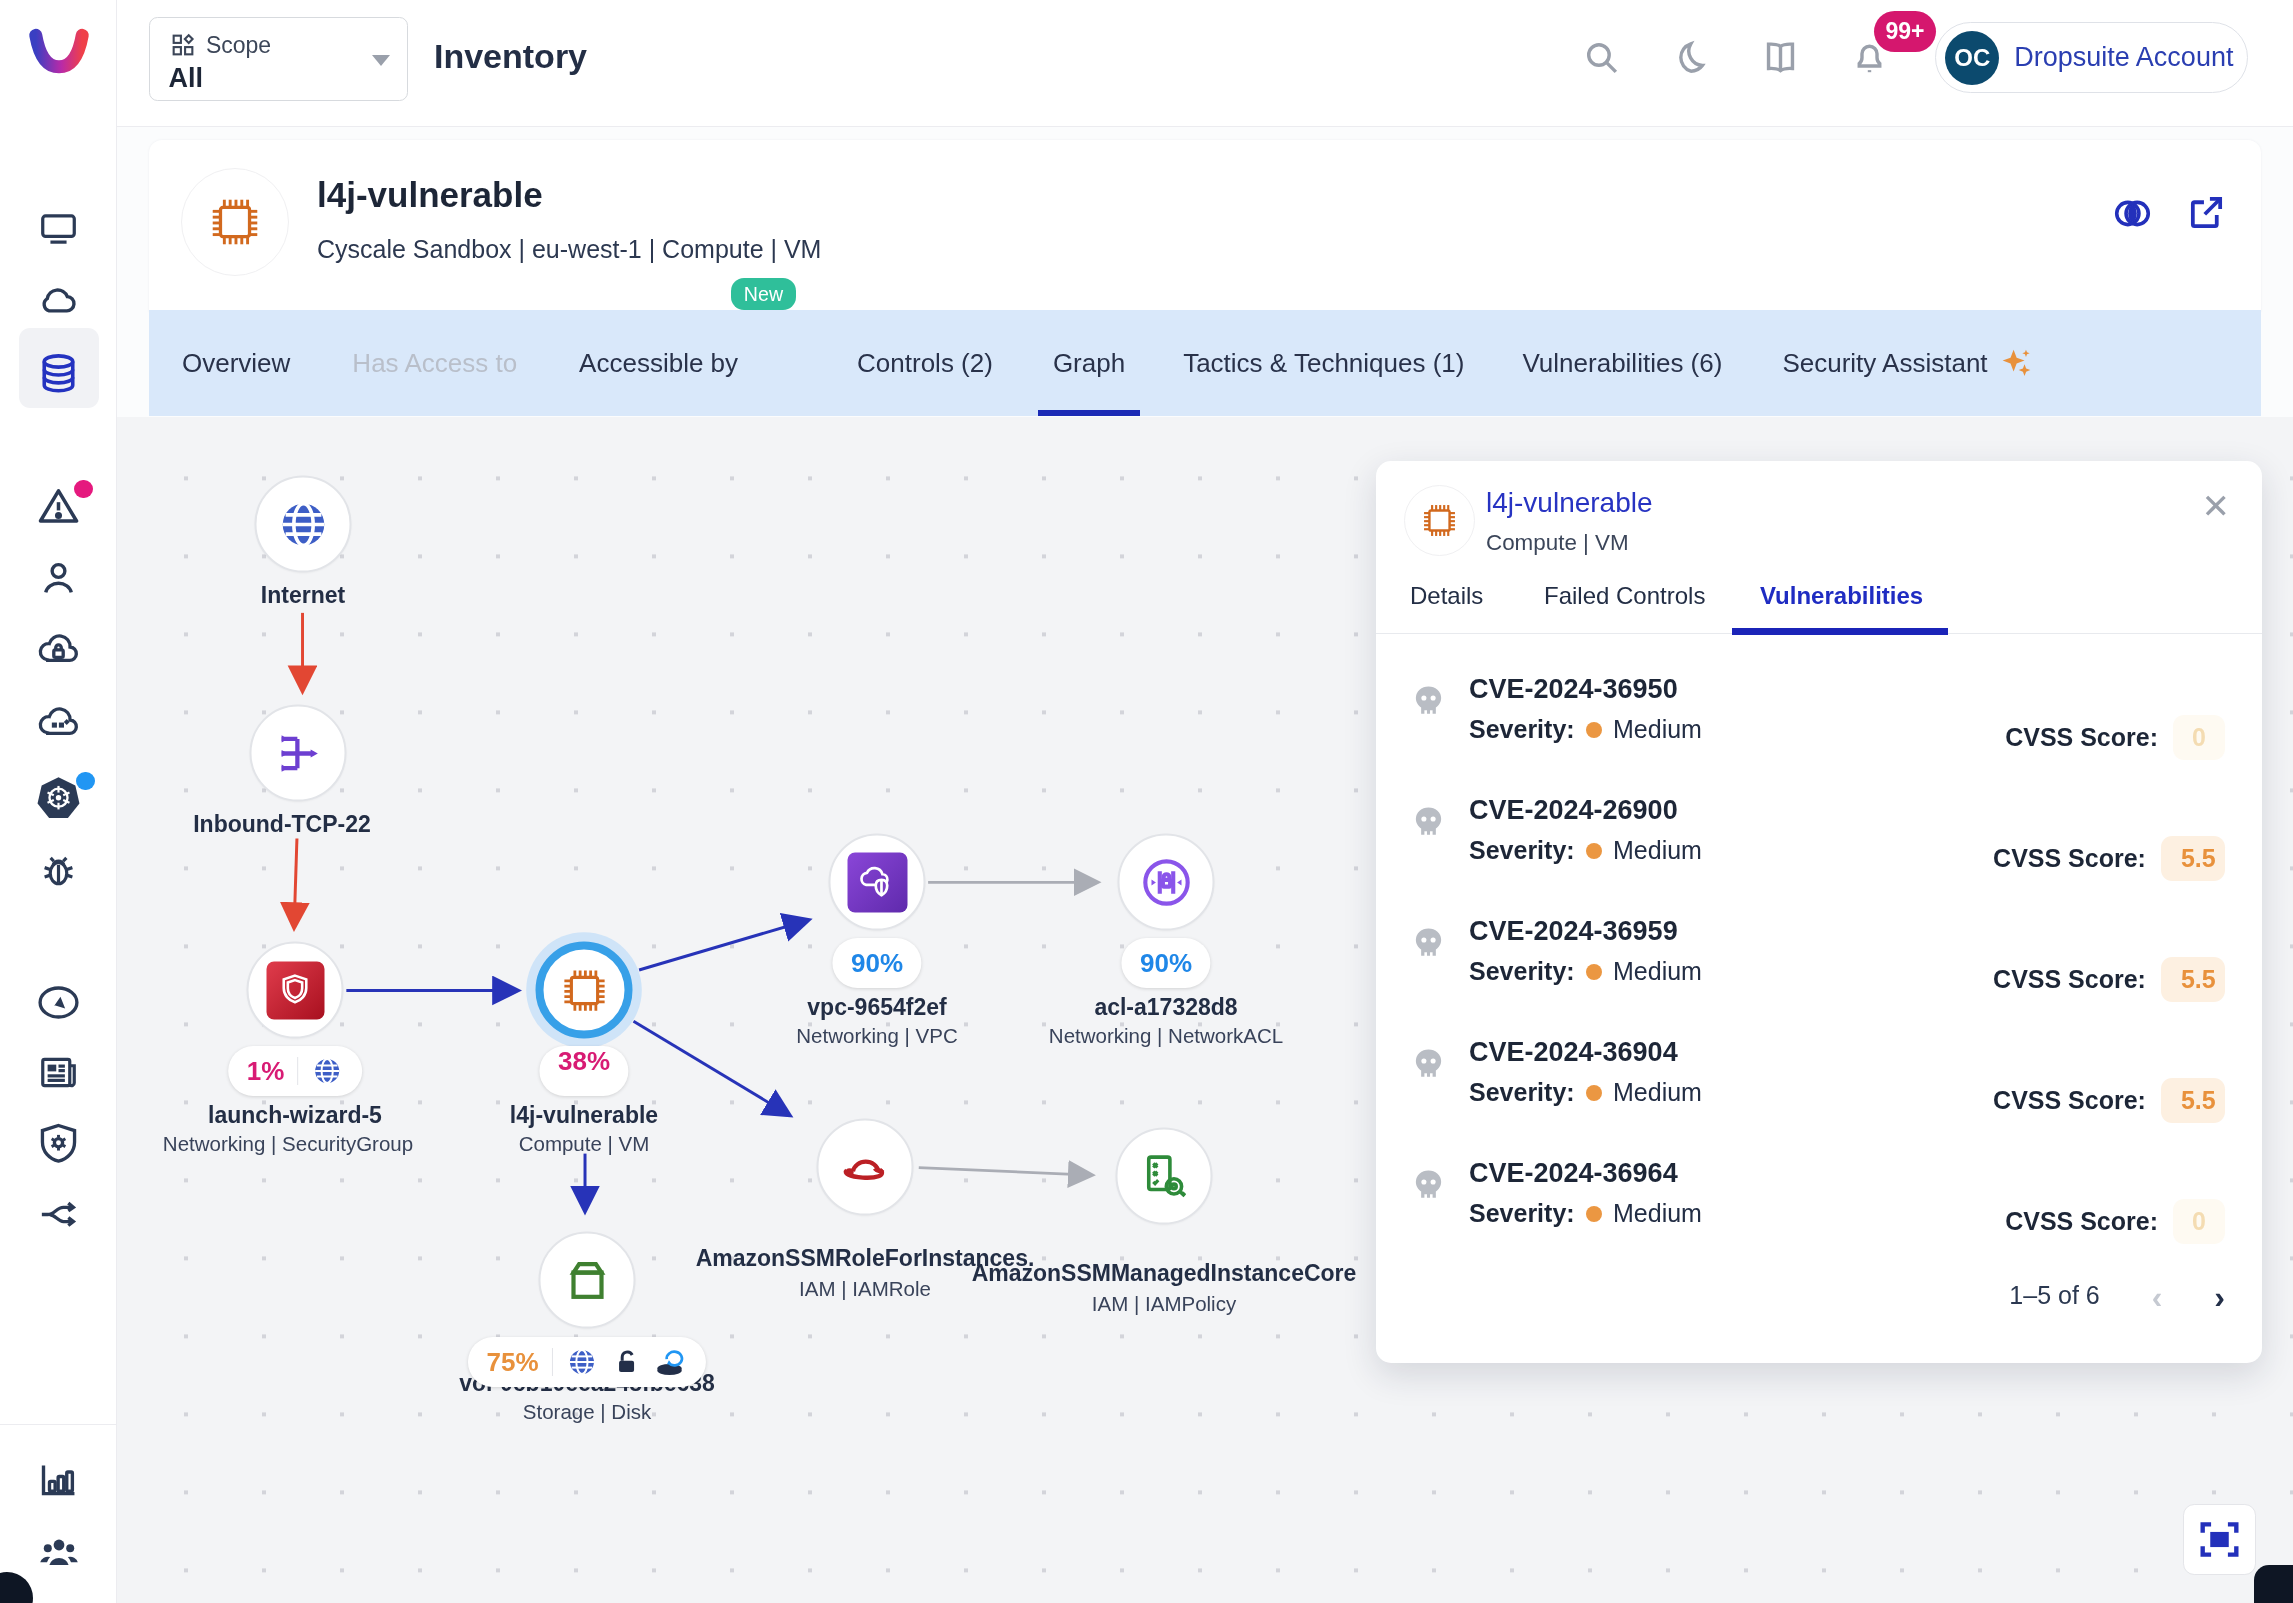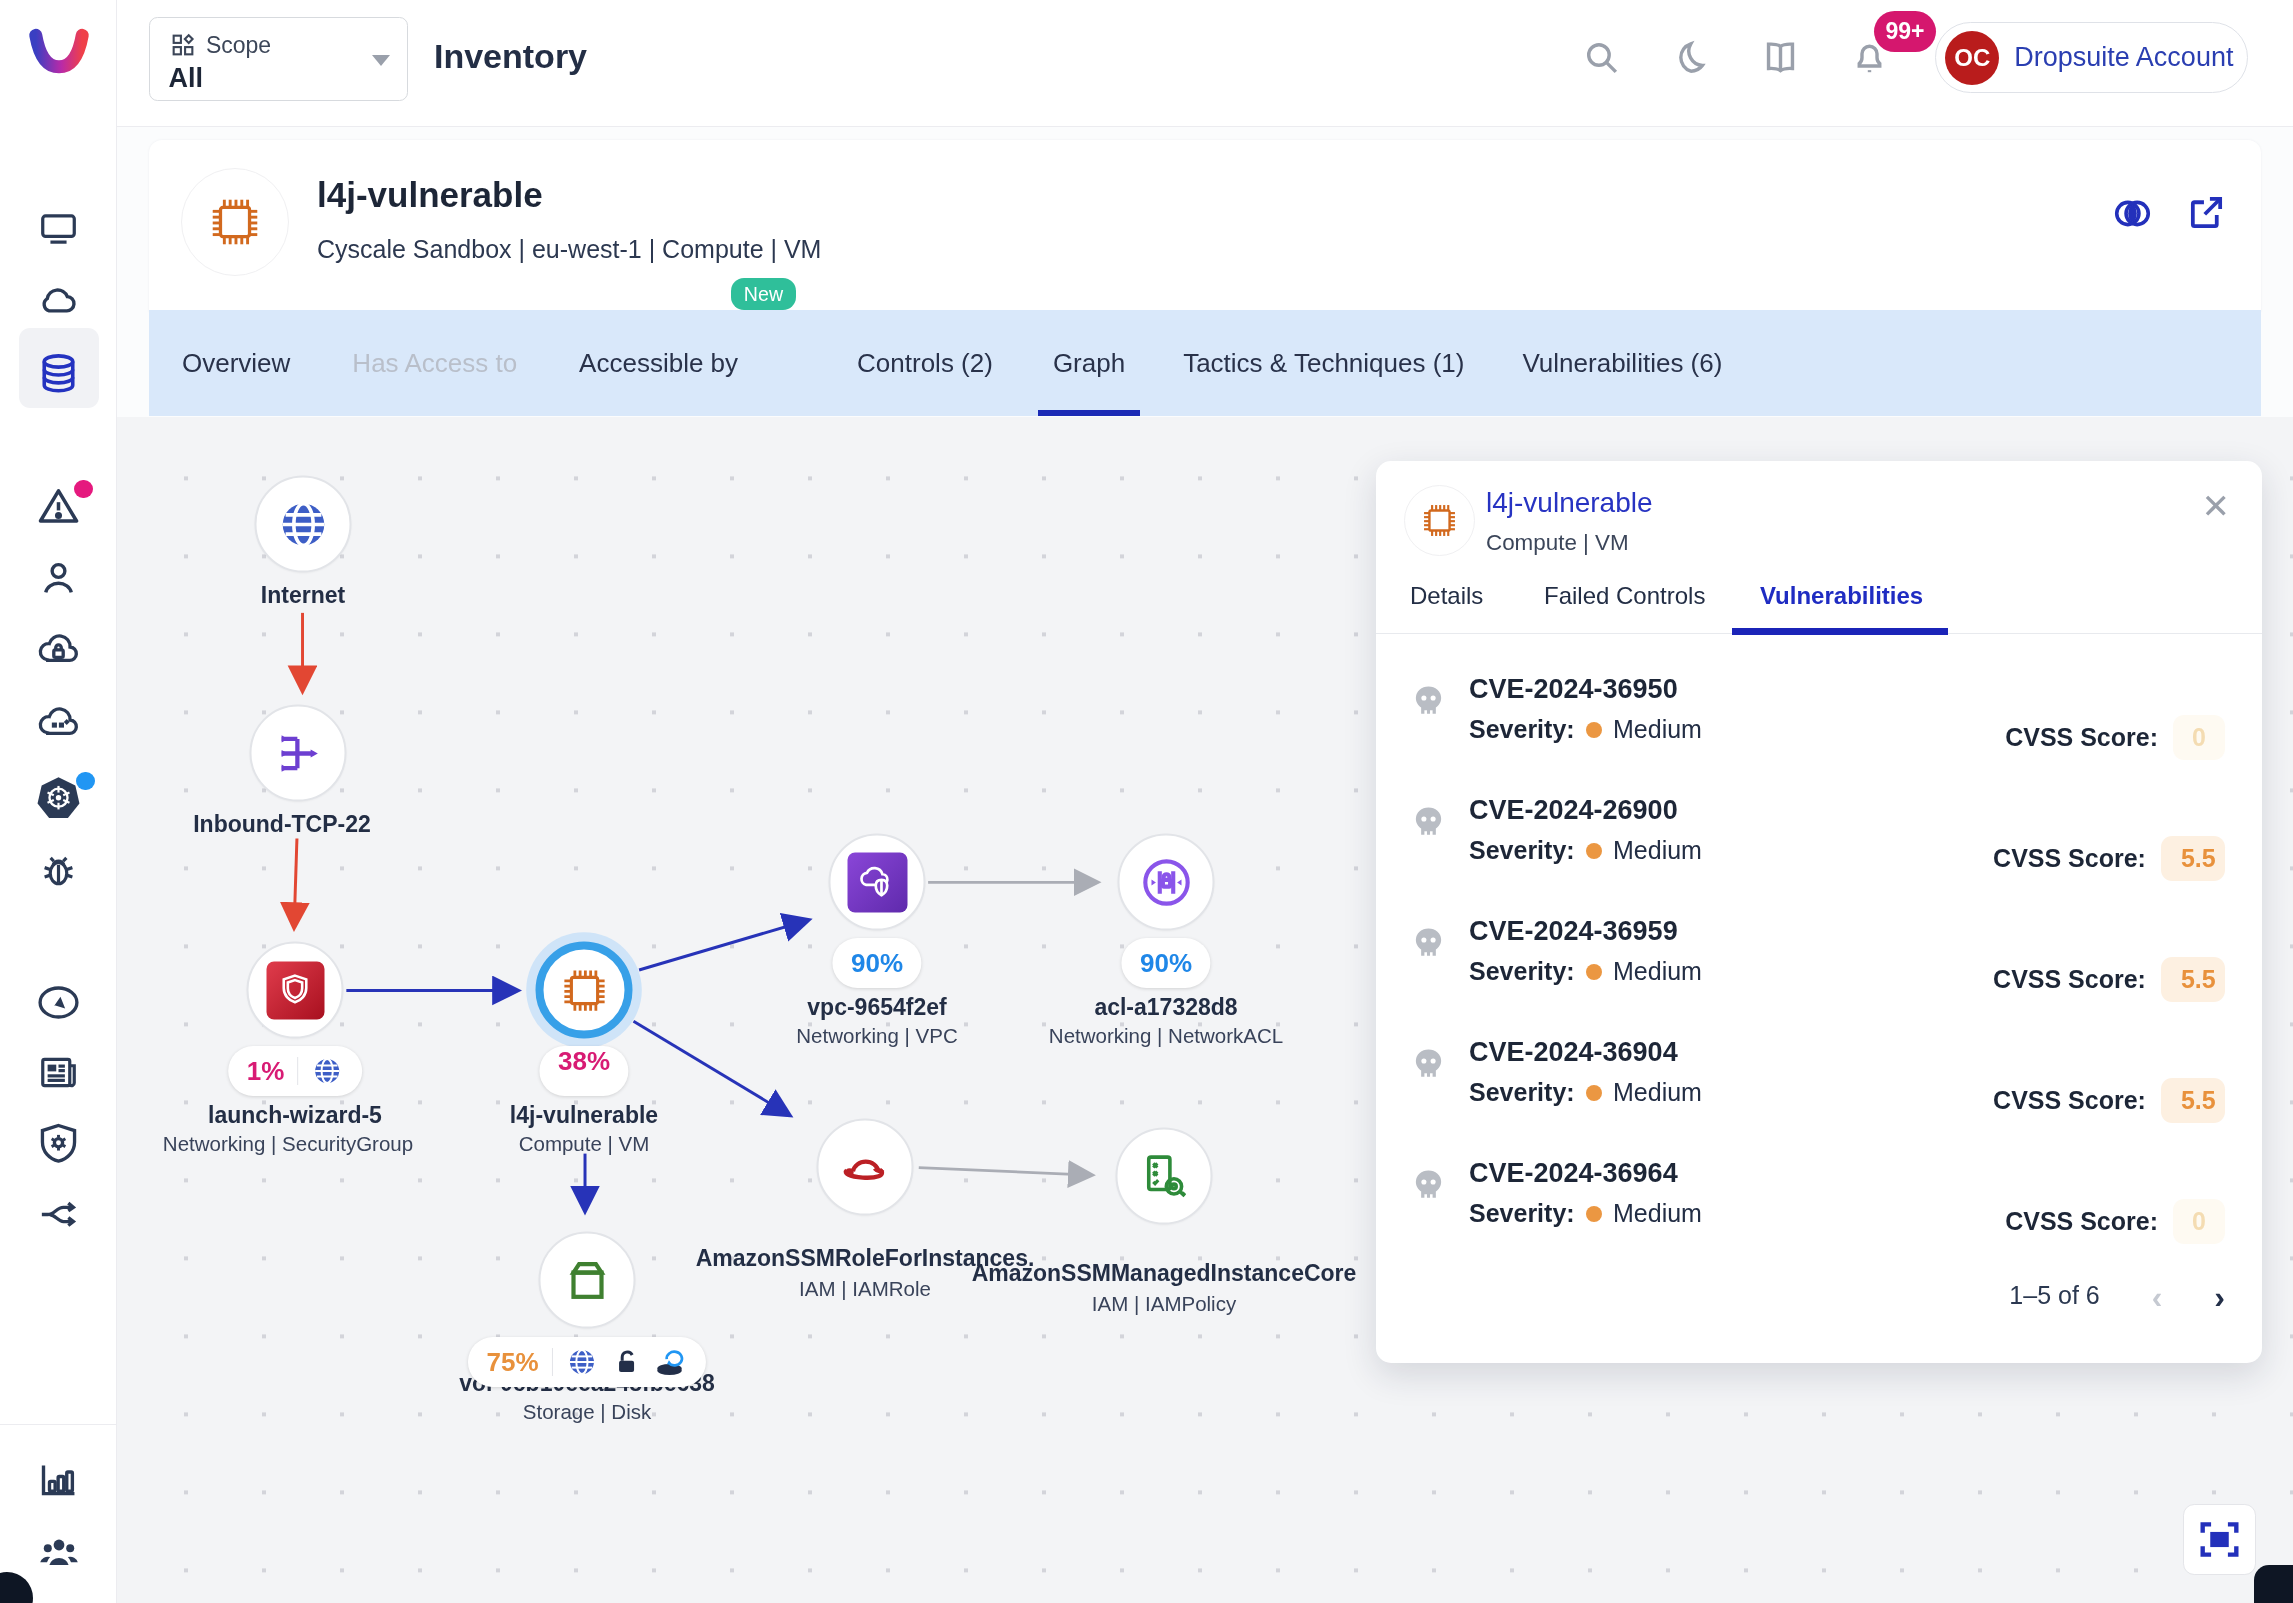--- a/index.html
+++ b/index.html
@@ -18,21 +18,21 @@
   
   .topbar { position:absolute; left:117px; top:0; width:2176px; height:127px; background:#fff; border-bottom:0.9px solid #ececf0; z-index:9; }
   .scope-box { position:absolute; left:32px; top:17px; width:259px; height:84px; border:0.9px solid #d7dade; border-radius:8.4px; background:#fff; cursor:pointer; }
   .scope-top { position:absolute; left:18.6px; top:13px; display:flex; align-items:center; gap:9.3px; color:#3c4658; font-size:23px; }
   .scope-val { position:absolute; left:18.6px; top:45px; font-size:27px; font-weight:bold; color:#1d2637; }
   .scope-caret { position:absolute; right:17px; top:37px; width:0; height:0; border-left:9.3px solid transparent; border-right:9.3px solid transparent; border-top:11.2px solid #9aa0ab; }
   .page-title { position:absolute; left:317px; top:37px; font-size:34px; font-weight:bold; color:#232e45; }
   .hicon { position:absolute; top:37px; width:41px; height:41px; cursor:pointer; }
   .notif-badge { position:absolute; left:1757px; top:11.2px; min-width:62px; height:41px; background:#d5176e; border-radius:20.5px; color:#fff; font-size:23px; font-weight:bold; display:flex; align-items:center; justify-content:center; padding:0 11.2px; z-index:2; }
   .account { position:absolute; left:1818px; top:22.4px; width:313px; height:71px; border:0.9px solid #dfe2e8; border-radius:37px; display:flex; align-items:center; gap:15px; padding-left:9.3px; cursor:pointer; background:#fff; }
-  .avatar { width:54px; height:54px; border-radius:50%; background:#b91c1c; color:#fff; font-size:24px; font-weight:bold; display:flex; align-items:center; justify-content:center; }
+  .avatar { width:54px; height:54px; border-radius:50%; background:#0c4a6e; color:#fff; font-size:24px; font-weight:bold; display:flex; align-items:center; justify-content:center; }
   .account-name { color:#2a3eb1; font-size:27px; }
 
   
   .content-bg { position:absolute; left:117px; top:117px; width:2176px; height:1486px; background:#fbfcfd; }
   .graph-area { position:absolute; left:117px; top:417px; width:2176px; height:1187px;
      background-color:#f3f4f6;
      background-image:radial-gradient(circle,#d3d4da 2.4px, transparent 2.5px);
      background-size:78px 78px; background-position:30px 22.4px; }
 
   .asset-card { position:absolute; left:149px; top:140px; width:2112px; height:171px; background:#fff; border-radius:13px 13px 0 0; box-shadow:0 0.9px 2.8px rgba(20,30,60,.06); z-index:3; }
@@ -350,20 +350,28 @@
     <div class="tab active" style="margin-left:60px">
         <span>Graph</span>
         <span class="underline"></span>
       </div>
     <div class="tab" style="margin-left:58px">
         <span>Tactics &amp; Techniques (1)</span>
       </div>
     <div class="tab" style="margin-left:58px">
         <span>Vulnerabilities (6)</span>
       </div>
+    <div class="tab" style="margin-left:60px">
+      <span>Security Assistant</span>
+      <svg class="sparkle" width="35" height="35" viewBox="0 0 24 24" fill="#e8913c">
+          <polygon points="10,2.5 12.1,8 17.5,10 12.1,12 10,17.5 7.9,12 2.5,10 7.9,8"></polygon>
+          <polygon points="17.5,12.5 18.6,15.4 21.5,16.5 18.6,17.6 17.5,20.5 16.4,17.6 13.5,16.5 16.4,15.4"></polygon>
+          <polygon points="18.5,2.5 19.2,4.3 21,5 19.2,5.7 18.5,7.5 17.8,5.7 16,5 17.8,4.3"></polygon>
+        </svg>
+    </div>
   </nav>
 
   <svg class="edges" width="2176" height="1187" viewBox="0 0 2334 1273">
     <defs>
       <marker id="ared" markerWidth="12" markerHeight="12" refX="8" refY="5" orient="auto">
           <path d="M0,0 L10,5 L0,10 z" fill="#e24733"></path>
         </marker>
       <marker id="ablue" markerWidth="12" markerHeight="12" refX="8" refY="5" orient="auto">
           <path d="M0,0 L10,5 L0,10 z" fill="#2733b8"></path>
         </marker>

